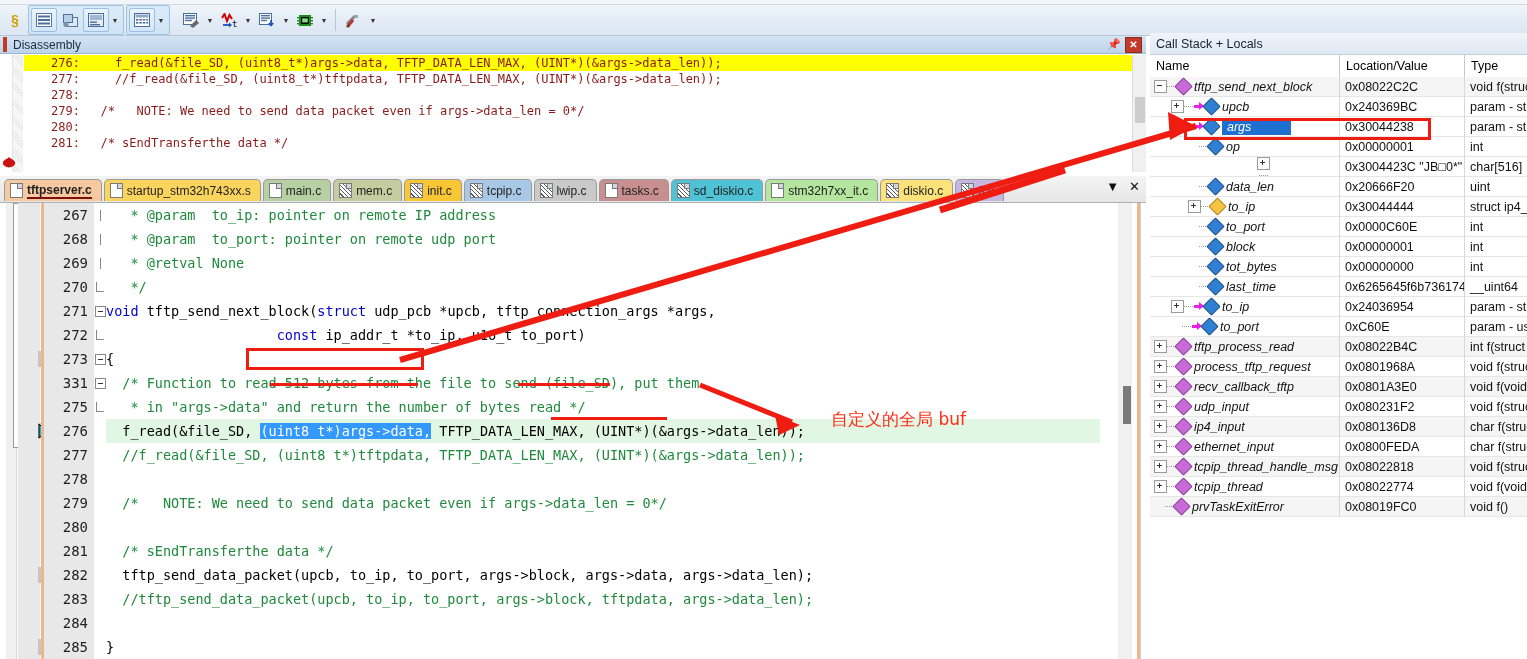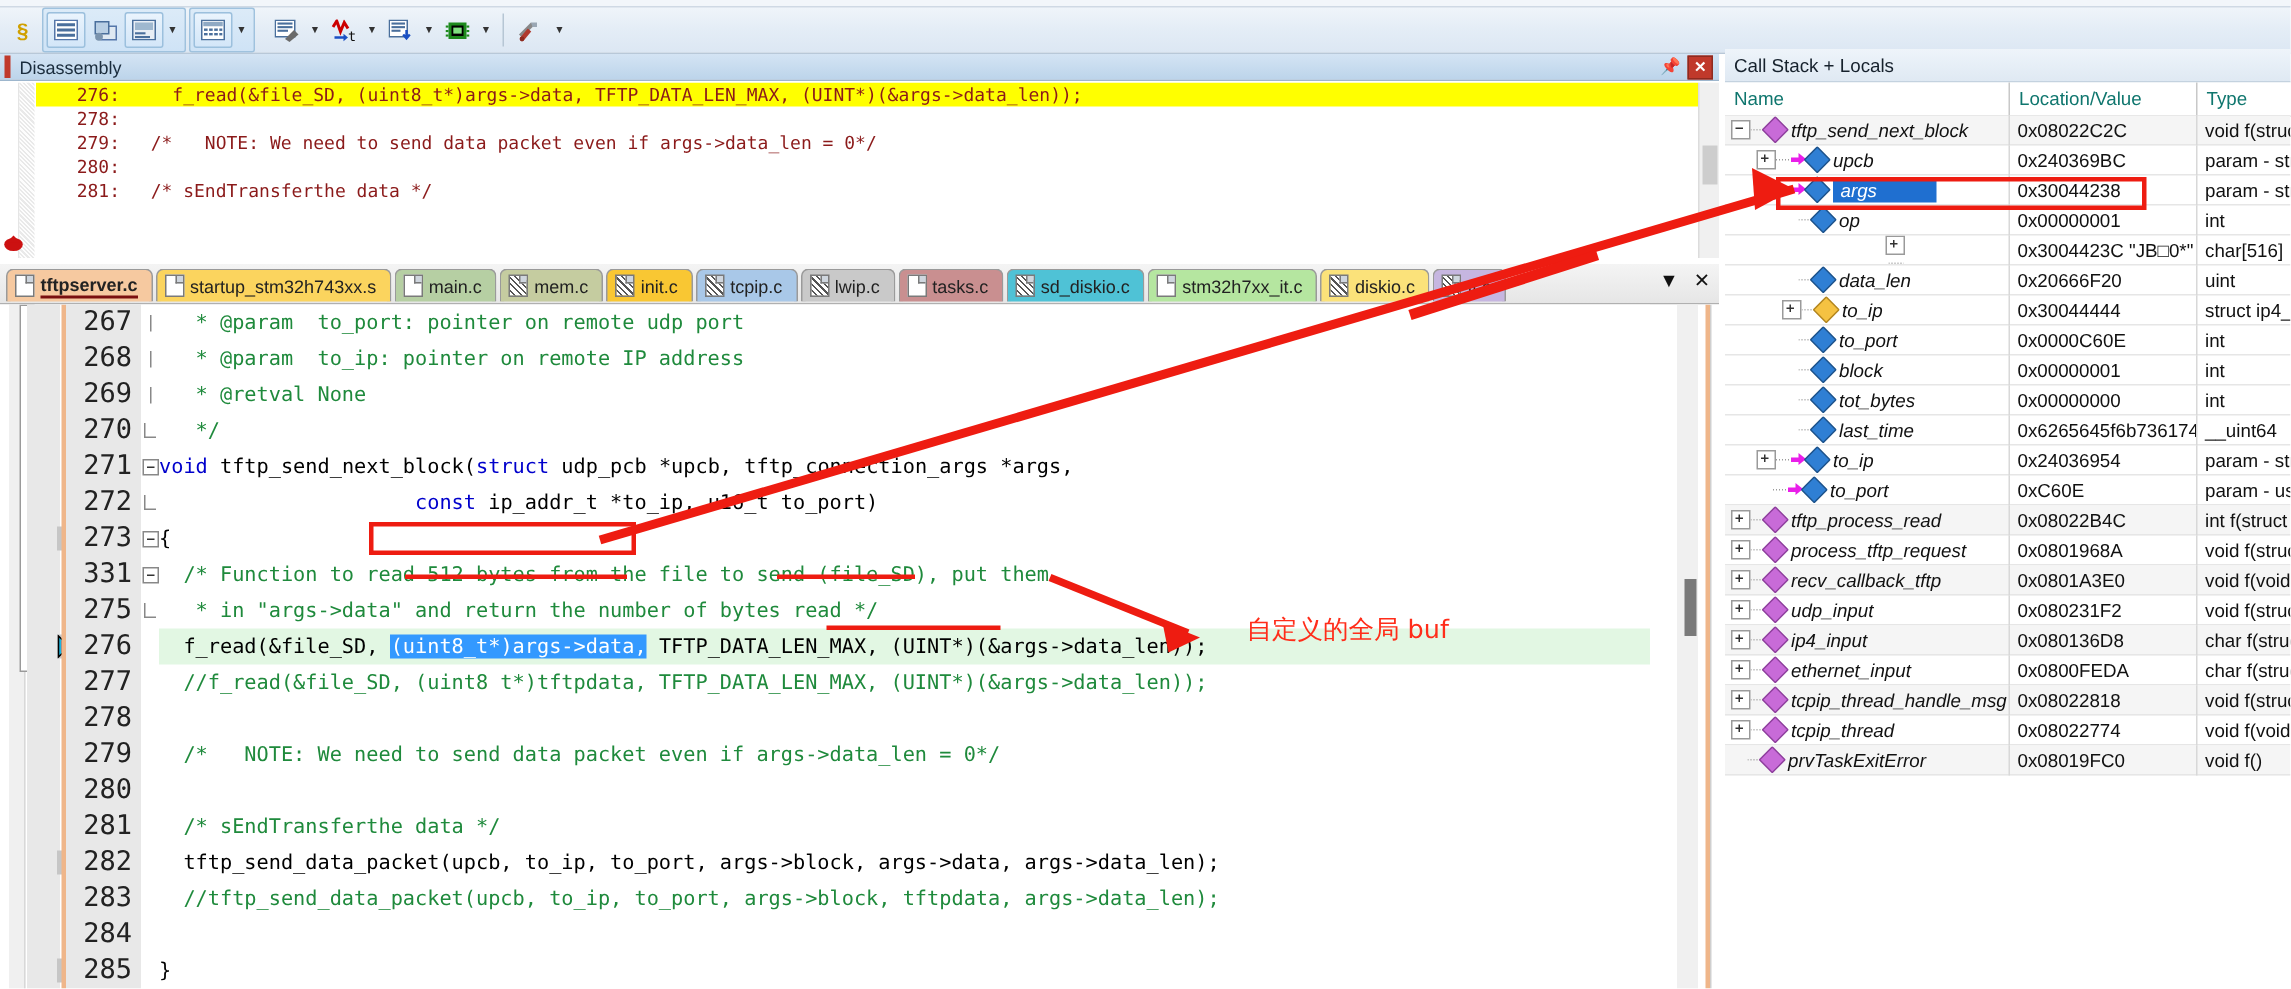--- a/index.html
+++ b/index.html
@@ -75,21 +75,21 @@
   .c-bpcol{position:absolute;left:18px;top:0;width:22px;height:456px;background:#e8e8e8;}
   .c-marker{position:absolute;left:20px;width:18px;height:16px;background:#c6c6c6;}
   .c-orange{position:absolute;left:41px;top:0;width:3px;height:456px;background:#efb68a;}
   .c-numcol{position:absolute;left:44px;top:0;width:50px;height:456px;background:#e8e8e8;}
   .c-fold{position:absolute;left:94px;top:0;width:12px;height:456px;background:#ffffff;}
   .c-text{position:absolute;left:106px;top:0;right:46px;height:456px;background:#ffffff;}
 
   .c-row{height:24px;line-height:24px;white-space:pre;
     font-family:"DejaVu Sans Mono","Liberation Mono",monospace;font-size:13.5px;color:#000;}
   .n-row{height:24px;line-height:24px;text-align:right;padding-right:6px;
-    font-family:"DejaVu Sans Mono","Liberation Mono",monospace;font-size:18px;color:#222;}
+    font-family:"DejaVu Sans Mono","Liberation Mono",monospace;font-size:14px;color:#222;}
   .f-row{height:24px;line-height:24px;display:flex;align-items:center;justify-content:center;}
   .fbox{width:9px;height:9px;border:1px solid #888;background:#fff;position:relative;}
   .fbox:before{content:"";position:absolute;left:2px;top:4px;width:5px;height:1px;background:#333;}
   .fline{width:1px;height:11px;background:#888;margin-left:0px;}
   .flineb{width:7px;height:9px;border-left:1px solid #888;border-bottom:1px solid #888;}
 
   .cur-line{background:#e2f7e3;}
   .kw{color:#0000cc;}
   .cm{color:#1f8a3c;}
   .pl{color:#000000;}
@@ -99,21 +99,21 @@
   .c-vthumb{position:absolute;right:15px;top:183px;width:8px;height:38px;background:#7a7a7a;}
   .c-right-orange{position:absolute;right:6px;top:0;width:3px;height:456px;background:#efb68a;}
   .c-right-edge{position:absolute;right:0;top:0;width:5px;height:456px;background:#ffffff;border-left:1px solid #cfcfcf;}
 
   .curarrow{position:absolute;left:20px;width:20px;height:18px;}
 
   
   .locals{position:absolute;left:1150px;top:33px;width:377px;height:626px;background:#fff;box-sizing:border-box;}
   .loc-title{height:21px;background:linear-gradient(180deg,#eef4fa,#dfe9f3);
     display:flex;align-items:center;padding-left:6px;border-bottom:1px solid #c4d2df;font-size:12.5px;color:#16212c;}
-  .loc-header{display:flex;height:22px;background:#ffffff;border-bottom:1px solid #c8c8c8;font-size:12.5px;color:#0f766e;}
+  .loc-header{display:flex;height:22px;background:#ffffff;border-bottom:1px solid #c8c8c8;font-size:12.5px;color:#000000;}
   .lh{display:flex;align-items:center;padding-left:6px;border-right:1px solid #c8c8c8;box-sizing:border-box;}
   .lh.name{width:190px;}
   .lh.val{width:125px;}
   .lh.type{width:62px;border-right:none;}
   .loc-rows{position:absolute;left:0;top:44px;width:377px;height:582px;overflow:hidden;}
   .lrow{display:flex;height:20px;align-items:center;font-size:12.5px;color:#111;
     border-bottom:1px solid #e6e6e6;box-sizing:border-box;}
   .lrow.alt{background:#f5f5f5;}
   .lc{box-sizing:border-box;height:20px;display:flex;align-items:center;overflow:hidden;white-space:nowrap;}
   .lc.name{width:190px;border-right:1px solid #d8d8d8;padding-left:4px;}
@@ -278,20 +278,21 @@
       <div class="d-gutter"></div>
       <div class="d-gutter2"></div>
       <div class="d-bp">
         <svg width="14" height="14" viewBox="0 0 14 14">
             <ellipse cx="7" cy="8" rx="6.2" ry="4.4" fill="#cc1111"></ellipse>
             <path d="M2.5 6.5 L11.5 6.5 L7 2 Z" fill="#cc1111"></path>
           </svg>
       </div>
       <div class="d-lines" id="disasm-lines">
           <div class="d-row hl"><span class="d-num">276:</span><span>    f_read(&amp;file_SD, (uint8_t*)args-&gt;data, TFTP_DATA_LEN_MAX, (UINT*)(&amp;args-&gt;data_len));</span></div>
+          <div class="d-row"><span class="d-num">277:</span><span>    //f_read(&amp;file_SD, (uint8_t*)tftpdata, TFTP_DATA_LEN_MAX, (UINT*)(&amp;args-&gt;data_len));</span></div>
           <div class="d-row"><span class="d-num">278:</span><span>  </span></div>
           <div class="d-row"><span class="d-num">279:</span><span>  /*   NOTE: We need to send data packet even if args-&gt;data_len = 0*/</span></div>
           <div class="d-row"><span class="d-num">280:</span><span>  </span></div>
           <div class="d-row"><span class="d-num">281:</span><span>  /* sEndTransferthe data */</span></div>
         </div>
       <div class="d-vscroll">
         <div class="d-vthumb"></div>
       </div>
     </div>
   </div>
@@ -425,22 +426,22 @@
           <div class="f-row"></div>
           <div class="f-row"></div>
           <div class="f-row"></div>
           <div class="f-row"></div>
           <div class="f-row"></div>
           <div class="f-row"></div>
           <div class="f-row"></div>
           <div class="f-row"></div>
         </div>
       <div class="c-text" id="code-host">
+          <div class="c-row"><span class="cm">   * @param  to_ip: pointer on remote IP address</span></div>
           <div class="c-row"><span class="cm">   * @param  to_port: pointer on remote udp port</span></div>
-          <div class="c-row"><span class="cm">   * @param  to_ip: pointer on remote IP address</span></div>
           <div class="c-row"><span class="cm">   * @retval None</span></div>
           <div class="c-row"><span class="cm">   */</span></div>
           <div class="c-row"><span class="kw">void</span><span class="pl"> tftp_send_next_block(</span><span class="kw">struct</span><span class="pl"> udp_pcb *upcb, tftp_connection_args *args,</span></div>
           <div class="c-row"><span class="pl">                     </span><span class="kw">const</span><span class="pl"> ip_addr_t *to_ip, u16_t to_port)</span></div>
           <div class="c-row"><span class="pl">{</span></div>
           <div class="c-row"><span class="cm">  /* Function to read 512 bytes from the file to send (file_SD), put them</span></div>
           <div class="c-row"><span class="cm">   * in "args-&gt;data" and return the number of bytes read */</span></div>
           <div class="c-row cur-line"><span class="pl">  f_read(&amp;file_SD, </span><span class="sel">(uint8_t*)args-&gt;data,</span><span class="pl"> TFTP_DATA_LEN_MAX, (UINT*)(&amp;args-&gt;data_len));</span></div>
           <div class="c-row"><span class="cm">  //f_read(&amp;file_SD, (uint8 t*)tftpdata, TFTP_DATA_LEN_MAX, (UINT*)(&amp;args-&gt;data_len));</span></div>
           <div class="c-row"><span class="pl"></span></div>

